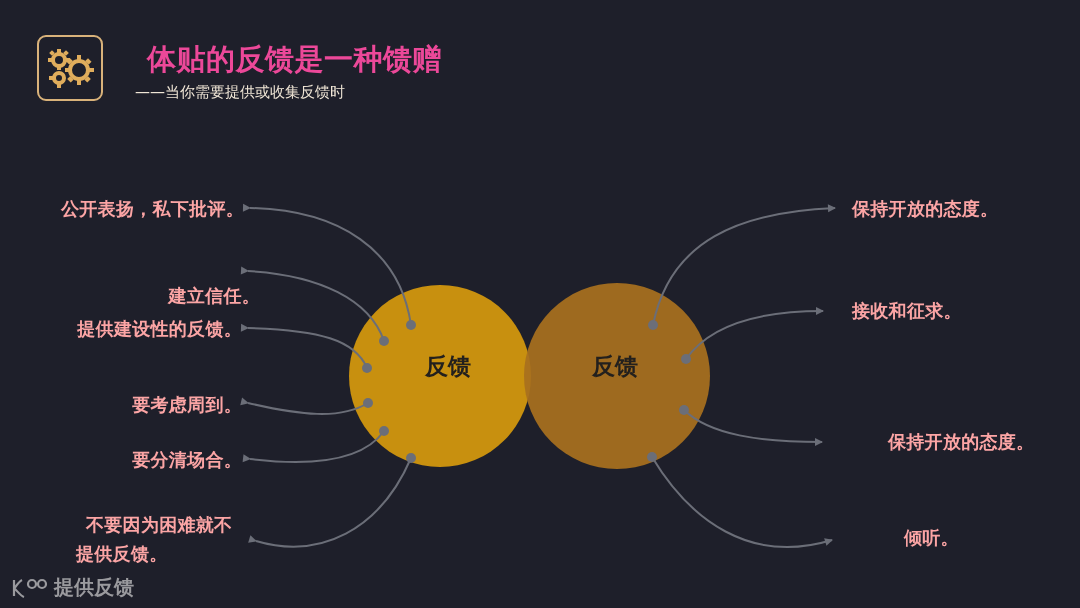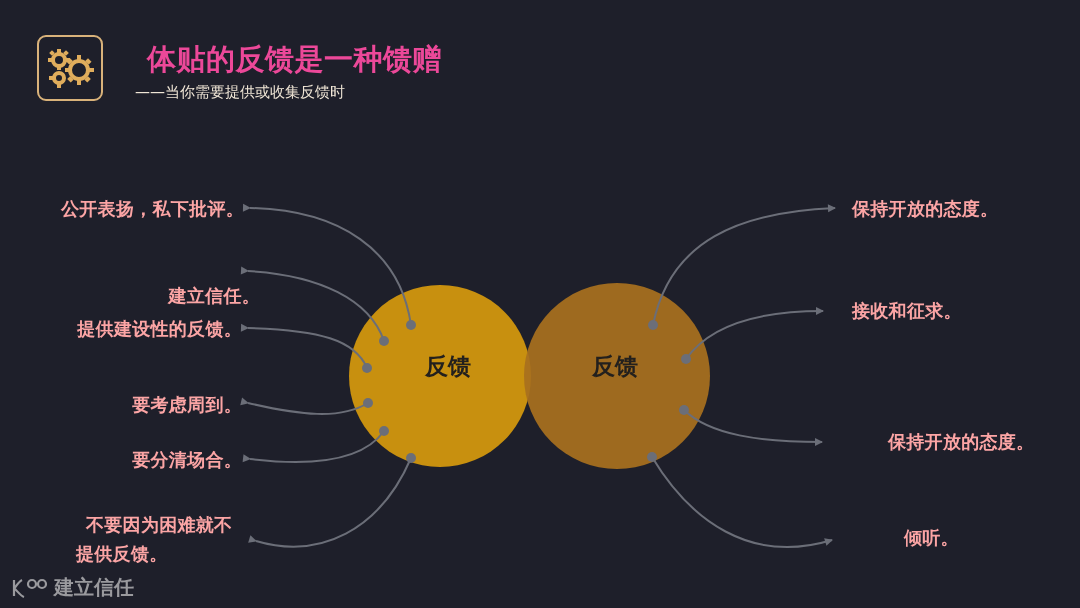--- a/index.html
+++ b/index.html
@@ -107,14 +107,14 @@
 <div class="label" style="left:856px; top:526px;margin-left:48px;">倾听。</div>
 
 <div class="wm">
   <svg width="38" height="24" viewBox="0 0 38 24">
     <g fill="none" stroke="#9a9a9e" stroke-width="2.2">
       <path d="M4,4 L4,20 M4,13 C8,7 10,5 12,4 M5,13 C8,16 11,20 14,21"></path>
       <circle cx="22" cy="8" r="4"></circle>
         <circle cx="32" cy="8" r="4"></circle>
     </g>
   </svg>
-  <span>建立信任</span>
+  <span>提供反馈</span>
 </div>
 
 </body></html>

